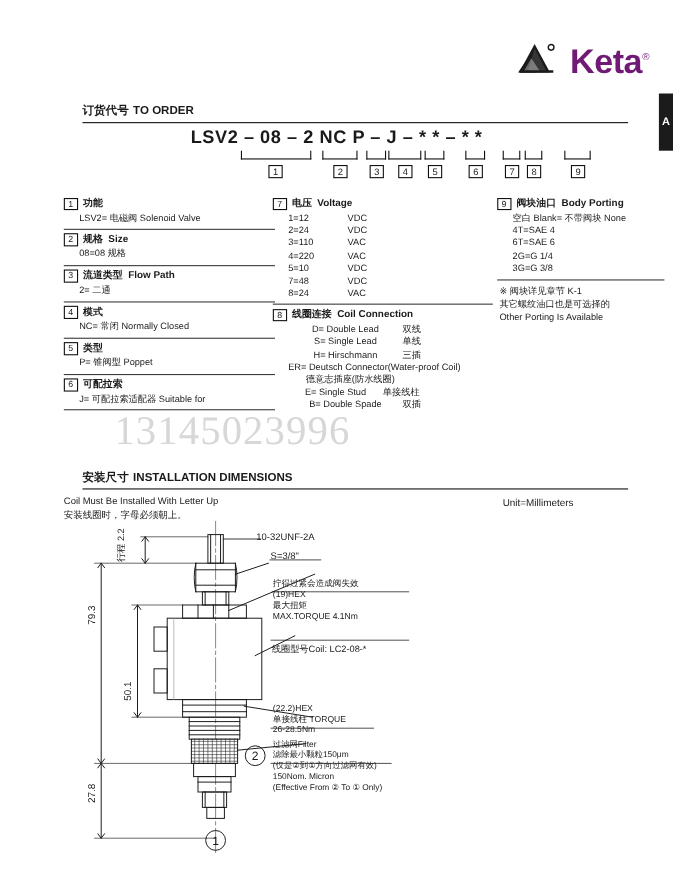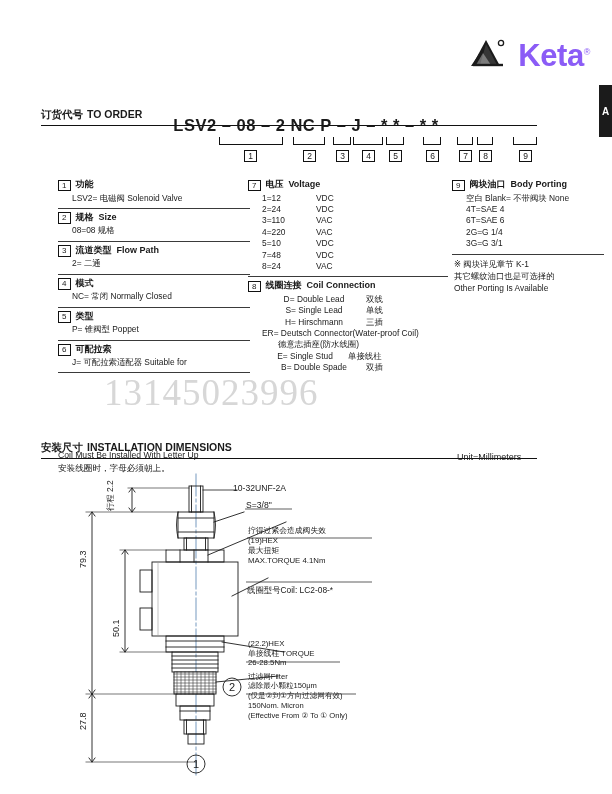--- a/index.html
+++ b/index.html
@@ -10,30 +10,30 @@
     color:#1a1a1a;
     position:relative;
     overflow:hidden;
     -webkit-font-smoothing:antialiased;
   }
   .page{position:absolute;inset:0;}
 
   
   .brand{position:absolute;right:22px;top:38px;display:flex;align-items:center;gap:7px;}
   .brand-mark{position:relative;width:44px;height:34px;}
-  .brand-text{font-size:31px;font-weight:bold;letter-spacing:-.4px;color:#8b5cf6;line-height:1;}
+  .brand-text{font-size:31px;font-weight:bold;letter-spacing:-.4px;color:#701a75;line-height:1;}
   .brand-reg{font-size:9px;vertical-align:super;font-weight:normal;}
 
   .edge-tab{position:absolute;right:0;top:85px;width:13px;height:52px;background:#1b1b1b;
             color:#fff;font-size:10px;font-weight:bold;display:flex;align-items:center;
             justify-content:center;}
 
   
-  .sec-head{position:absolute;left:41px;width:496px;font-size:10.5px;font-weight:bold;
-            padding-bottom:3px;border-bottom:1.6px solid #111;margin-top:14px;}
+  .sec-head{position:absolute;left:75px;width:496px;font-size:10.5px;font-weight:bold;
+            padding-bottom:3px;border-bottom:1.6px solid #111;}
   .sec-head .cn{font-weight:bold;margin-right:4px;}
 
   
   .code-row{position:absolute;left:58px;top:116px;width:496px;text-align:center;
             font-size:16.5px;font-weight:bold;letter-spacing:.5px;}
   .brk-row{position:absolute;top:137px;left:0;width:612px;height:26px;}
   .brk{position:absolute;border-left:1.1px solid #111;border-right:1.1px solid #111;
        border-bottom:1.1px solid #111;height:7px;}
   .numbox{position:absolute;border:1.1px solid #111;font-size:8.5px;line-height:10px;
           min-width:9px;text-align:center;padding:0 1px;background:#fff;}
@@ -278,21 +278,21 @@
       <div class="item-hd">
           <span class="sqr">9</span>
         <span>阀块油口</span>
         <span>Body Porting</span>
         </div>
       <div class="item-bd">
         <div class="ln">空白 Blank= 不带阀块 None</div>
         <div class="ln">4T=SAE 4</div>
         <div class="ln">6T=SAE 6</div>
         <div class="ln">2G=G 1/4</div>
-        <div class="ln">3G=G 3/1</div>
+        <div class="ln">3G=G 3/8</div>
       </div>
     </div>
     <div class="note">
       <div class="ln">※ 阀块详见章节 K-1</div>
       <div class="ln">其它螺纹油口也是可选择的</div>
       <div class="ln">Other Porting Is Available</div>
     </div>
   </div>
 
   <div class="wm">13145023996</div>

